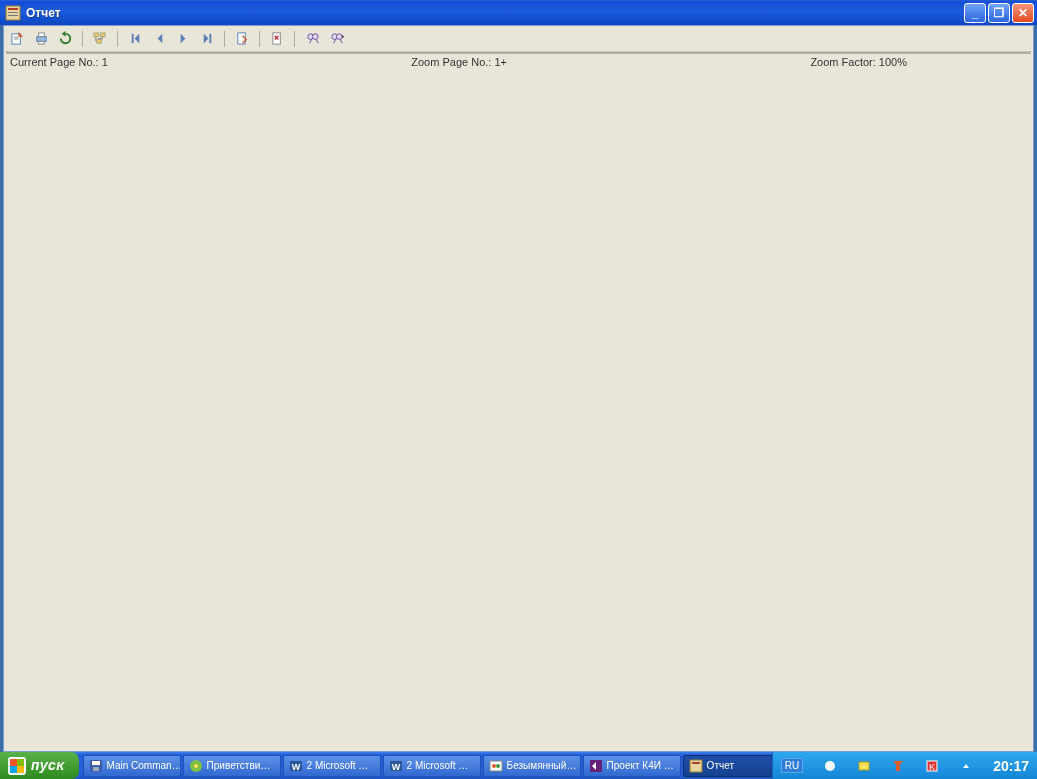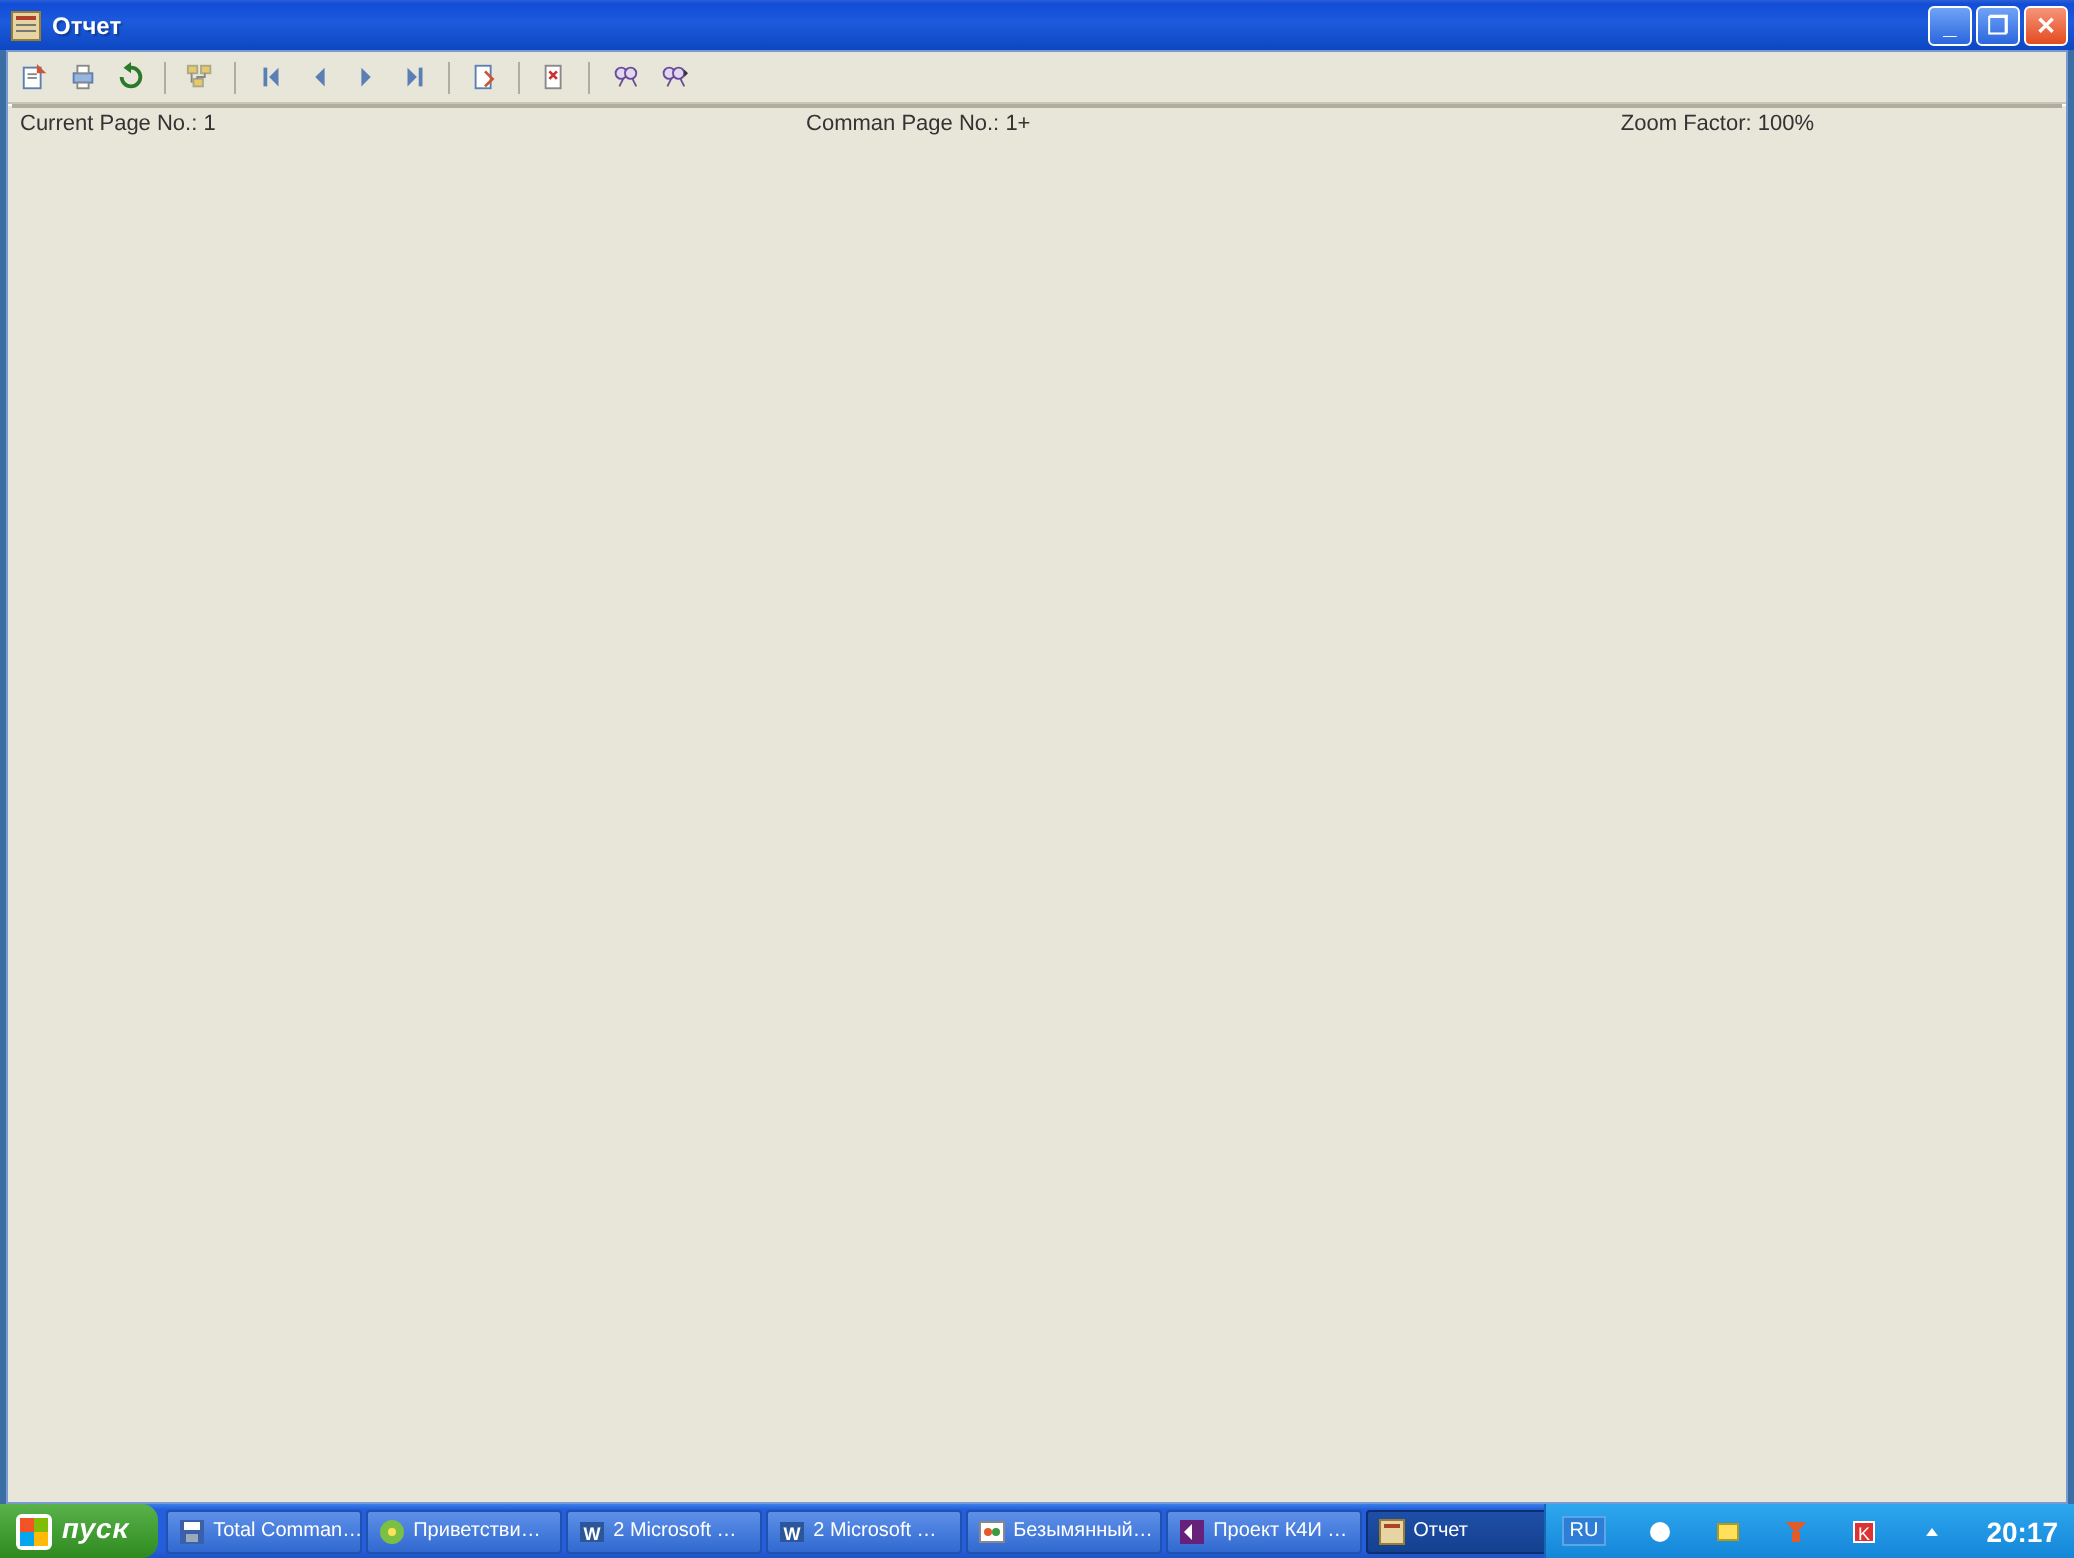--- a/index.html
+++ b/index.html
@@ -187,21 +187,21 @@
           <div class="track"></div>
           <div class="arrow" style="width:16px">▸</div>
         </div>
       </div>
     </div>
 
     <div class="statusbar">
       <span class="cell">Current Page No.:</span>&nbsp;
       <span class="cell">1</span>
       <span class="sp"></span>
-      <span class="cell">Comman Page No.:</span>&nbsp;
+      <span class="cell">Zoom Page No.:</span>&nbsp;
       <span class="cell">1+</span>
       <span class="sp"></span>
       <span class="cell">Zoom Factor:</span>&nbsp;
       <span class="cell">100%</span>
       <span style="width:120px"></span>
     </div>
   </div>
 
 </div>
 
@@ -212,21 +212,21 @@
   </div>
   <div class="taskitems" id="taskitems">
       <div class="taskitem">
         <span class="ico">
           <svg viewBox="0 0 14 14">
             <rect x="1" y="1" width="12" height="12" fill="#3b5fab"></rect>
             <rect x="3" y="2" width="8" height="4" fill="#fff"></rect>
             <rect x="4" y="8" width="6" height="4" fill="#9ab"></rect>
           </svg>
         </span>
-        <span>Total Comman…</span>
+        <span>Main Comman…</span>
       </div>
       <div class="taskitem">
         <span class="ico">
           <svg viewBox="0 0 14 14">
             <circle cx="7" cy="7" r="6" fill="#7bc043"></circle>
             <circle cx="7" cy="7" r="2" fill="#ffe05a"></circle>
           </svg>
         </span>
         <span>Приветстви…</span>
       </div>

